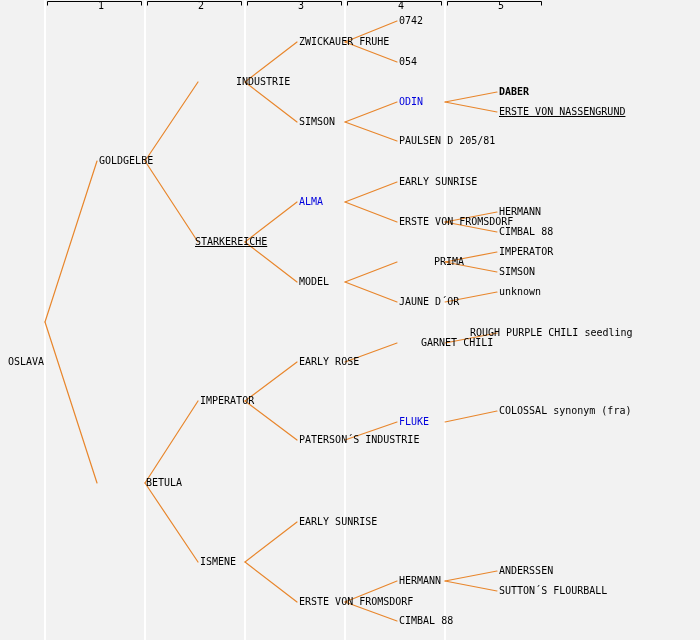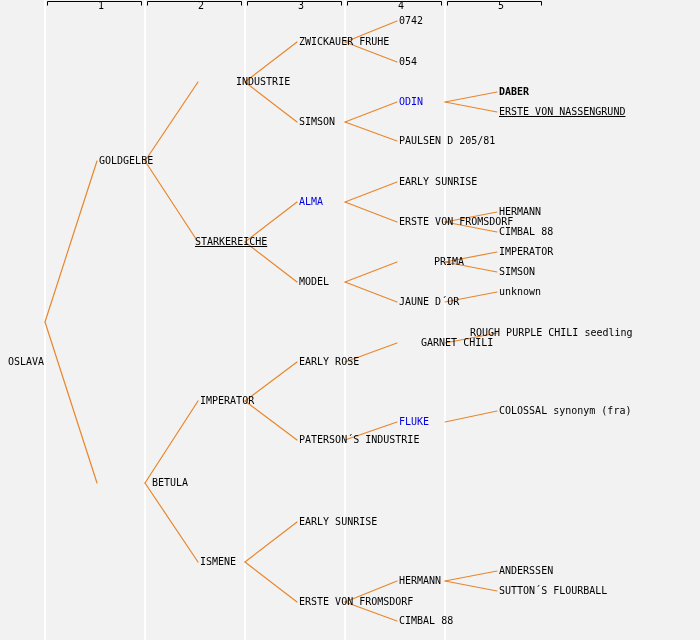--- a/index.html
+++ b/index.html
@@ -86,21 +86,21 @@
   <div id="ruler">
       <div class="ruler-label" style="left: 61px; color: rgb(0, 0, 0);">1</div>
       <div class="ruler-label" style="left: 161px; color: rgb(0, 0, 0);">2</div>
       <div class="ruler-label" style="left: 261px; color: rgb(0, 0, 0);">3</div>
       <div class="ruler-label" style="left: 361px; color: rgb(0, 0, 0);">4</div>
       <div class="ruler-label" style="left: 461px; color: rgb(0, 0, 0);">5</div>
     </div>
   <div id="nodes">
       <div class="node" style="left: 8px; top: 316px; color: rgb(0, 0, 0); margin-top: 40px;">OSLAVA</div>
       <div class="node" style="left: 99px; top: 155px; color: rgb(0, 0, 0);">GOLDGELBE</div>
-      <div class="node" style="left: 105px; top: 477px; color: rgb(0, 0, 0); padding-left: 47px;">BETULA</div>
+      <div class="node" style="left: 99px; top: 477px; color: rgb(0, 0, 0); padding-left: 47px;">BETULA</div>
       <div class="node" style="left: 200px; top: 76px; color: rgb(0, 0, 0); margin-left: 36px;">INDUSTRIE</div>
       <div class="node" style="left: 195px; top: 236px; color: rgb(0, 0, 0); text-decoration: underline;">STARKEREICHE</div>
       <div class="node" style="left: 200px; top: 395px; color: rgb(0, 0, 0);">IMPERATOR</div>
       <div class="node" style="left: 200px; top: 556px; color: rgb(0, 0, 0);">ISMENE</div>
       <div class="node" style="left: 299px; top: 36px; color: rgb(0, 0, 0);">ZWICKAUER FRUHE</div>
       <div class="node" style="left: 299px; top: 116px; color: rgb(0, 0, 0);">SIMSON</div>
       <div class="node hl" style="left: 299px; top: 196px; color: rgb(0, 0, 221);">ALMA</div>
       <div class="node" style="left: 299px; top: 276px; color: rgb(0, 0, 0);">MODEL</div>
       <div class="node" style="left: 299px; top: 356px; color: rgb(0, 0, 0);">EARLY ROSE</div>
       <div class="node" style="left: 299px; top: 434px; color: rgb(0, 0, 0);">PATERSON´S INDUSTRIE</div>

